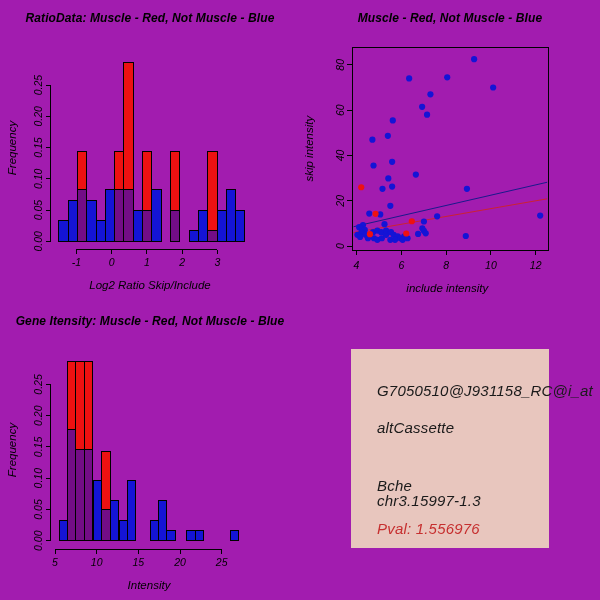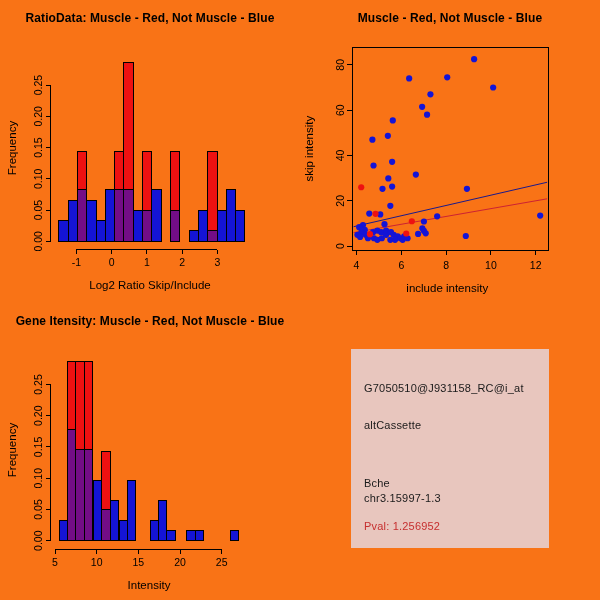--- a/index.html
+++ b/index.html
@@ -1,23 +1,23 @@
 <!DOCTYPE html>
 <html><head>
 <meta charset="utf-8">
 <style>
   html,body{margin:0;padding:0;background:#fff;}
-  .canvas{position:relative;width:600px;height:600px;background:#f97316;overflow:hidden;
-          font-family:"Liberation Sans",sans-serif;}
+  .canvas{position:relative;width:600px;height:600px;background:#a21caf;overflow:hidden;
+          font-family:"Liberation Sans",sans-serif;font-style:italic;}
   .panel-title{position:absolute;width:300px;text-align:center;font-weight:bold;
                font-size:12px;color:#000;letter-spacing:.1px;white-space:nowrap;}
   svg{position:absolute;left:0;top:0;}
   svg text{font-family:"Liberation Sans",sans-serif;fill:#000;}
   .info-box{position:absolute;left:351px;top:349px;width:198px;height:199px;}
-  .info-line{position:absolute;left:13px;font-size:11px;color:#1a1a1a;white-space:nowrap;letter-spacing:.2px;}
+  .info-line{position:absolute;left:26px;font-size:15px;color:#1a1a1a;white-space:nowrap;letter-spacing:.2px;}
 </style>
 </head>
 <body>
 
 <div class="canvas">
 
   <div class="panel-title" style="left:0;top:11px;">RatioData: Muscle - Red, Not Muscle - Blue</div>
 
   <div class="panel-title" style="left:0;top:314px;">Gene Itensity: Muscle - Red, Not Muscle - Blue</div>
 
@@ -219,16 +219,16 @@
       <line x1="50.5" y1="84.44999999999999" x2="46" y2="84.44999999999999" stroke="#000" stroke-width="1" shape-rendering="crispEdges"></line>
       <text x="42.5" y="84.44999999999999" font-size="10.5px" text-anchor="middle" transform="rotate(-90 42.5 84.44999999999999)">0.25</text>
       <text x="16" y="150" font-size="11.5px" text-anchor="middle" transform="rotate(-90 16 150)">Frequency</text>
     </svg>
 
   <div class="info-box" id="infoBox" style="background: rgb(232, 198, 190);">
     <div class="info-line" style="top:33px;">G7050510@J931158_RC@i_at</div>
     <div class="info-line" style="top:70px;">altCassette</div>
     <div class="info-line" style="top:106px;margin-top:22px;">Bche</div>
     <div class="info-line" style="top:143px;">chr3.15997-1.3</div>
-    <div class="info-line" style="top: 171px; color: rgb(198, 47, 47);" id="pvalLine">Pval: 1.256952</div>
+    <div class="info-line" style="top: 171px; color: rgb(198, 47, 47);" id="pvalLine">Pval: 1.556976</div>
   </div>
 
 </div>
 
 </body></html>

